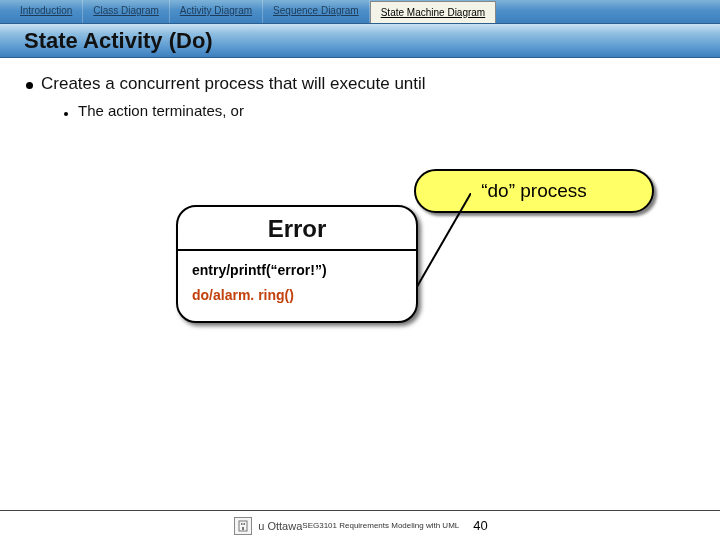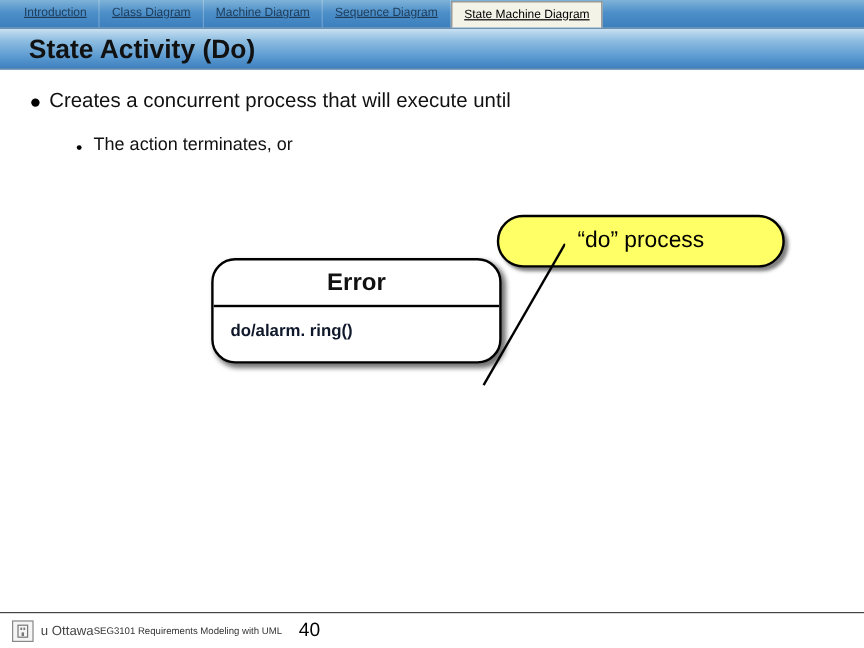--- a/index.html
+++ b/index.html
@@ -54,21 +54,21 @@
   .bullet-main {
     display: flex;
     align-items: baseline;
     margin-bottom: 0;
   }
   .bullet-main .dot {
     width: 7px; height: 7px; background:#000; border-radius:50%;
     margin-right: 8px; margin-top: 6px; flex-shrink:0;
   }
   .sub-list { margin-left: 38px; font-size: 15px; }
-  .sub-item { display:flex; align-items:baseline; margin: 18px 0 14px 0; }
+  .sub-item { display:flex; align-items:baseline; margin: 8px 0 14px 0; }
   .sub-item .dot {
     width:4px; height:4px; background:#000; border-radius:50%;
     margin-right:10px; margin-top:7px; flex-shrink:0;
   }
 
   .diagram-area {
     position: relative;
     margin-top: 50px;
     height: 180px;
   }
@@ -100,58 +100,58 @@
     width: 242px;
     border: 2px solid #000;
     border-radius: 20px;
     background: #fff;
     box-shadow: 3px 3px 4px rgba(0,0,0,0.55);
     overflow: hidden;
   }
   .state-title {
     text-align: center;
     font-weight: bold;
-    font-size: 20px;
+    font-size: 24px;
     padding: 8px 0 6px 0;
     border-bottom: 2px solid #000;
   }
   .state-body {
     padding: 10px 14px 8px 14px;
     font-size: 14px;
     line-height: 1.35;
   }
   .state-body .entry { color:#000; font-weight: bold; margin-bottom: 6px; }
-  .state-body .doact { color:#0f172a; font-weight: bold; padding-bottom:8px; }
+  .state-body .doact { color:#c2410c; font-weight: bold; padding-bottom:8px; }
 
   .footer {
     position: absolute;
     bottom: 0; left: 0; right: 0;
     height: 30px;
     border-top: 1px solid #444;
-    display:flex; align-items:center; justify-content:flex-start;
+    display:flex; align-items:center; justify-content:center;
     padding: 0 8px 0 10px;
     font-size: 8px; color:#333;
     background:#fff;
   }
   .footer-left { display:flex; align-items:center; gap:6px; }
   .logo-box {
     width:18px; height:18px; border:1px solid #888;
     display:flex; align-items:center; justify-content:center;
     font-size:11px; color:#666; background:#f5f5f5;
   }
   .footer-right { display:flex; align-items:center; gap:14px; }
-  .page-num { font-size: 16px; color:#000; }
+  .page-num { font-size: 13px; color:#000; }
 </style>
 </head>
 <body>
 
 <div class="tabs">
   <div class="tab first inactive">Introduction</div>
   <div class="tab inactive">Class Diagram</div>
-  <div class="tab inactive">Machine Diagram</div>
+  <div class="tab inactive">Activity Diagram</div>
   <div class="tab inactive">Sequence Diagram</div>
   <div class="tab active">State Machine Diagram</div>
 </div>
 
 <div class="title-band">
   <div class="title-text">State Activity (Do)</div>
 </div>
 
 <div class="content">
   <div class="bullet-main">
@@ -171,20 +171,21 @@
       <span>“do” process</span>
     </div>
 
     <svg class="callout-line" viewBox="0 0 70 120">
       <line x1="70" y1="0" x2="2" y2="118" stroke="#000" stroke-width="2"></line>
     </svg>
 
     <div class="state-box">
       <div class="state-title">Error</div>
       <div class="state-body">
+        <div class="entry">entry/printf(“error!”)</div>
         <div class="doact">do/alarm. ring()</div>
       </div>
     </div>
 
   </div>
 </div>
 
 <div class="footer">
   <div class="footer-left">
     <span class="logo-box">

